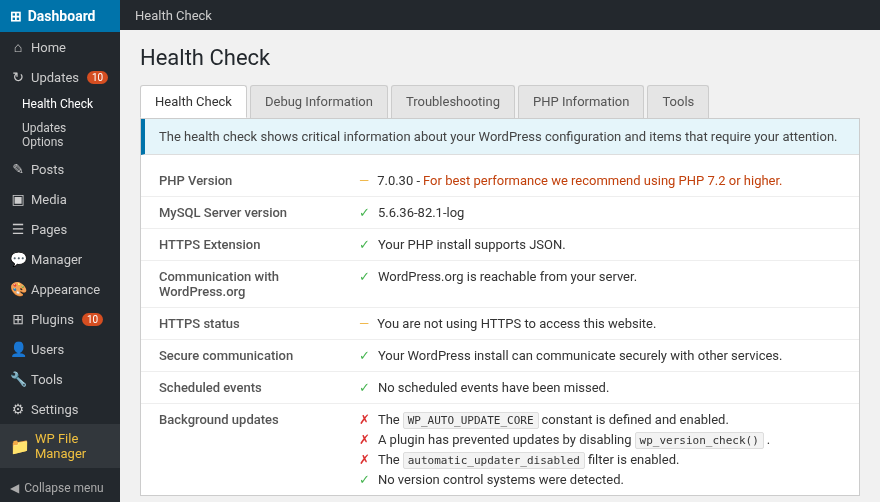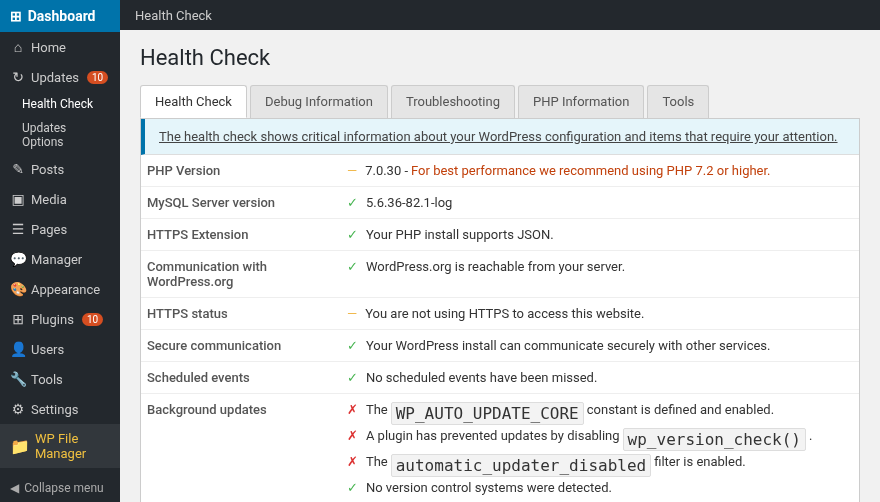--- a/index.html
+++ b/index.html
@@ -25,35 +25,35 @@
     .content { flex: 1; overflow-y: auto; padding: 15px 20px; background: #f1f1f1; }
     .page-title { font-size: 22px; font-weight: 400; color: #23282d; margin-bottom: 15px; }
 
     
     .tabs { display: flex; gap: 0; margin-bottom: 0; }
     .tab { padding: 8px 14px; border: 1px solid #ccc; background: #e5e5e5; color: #555; cursor: pointer; font-size: 13px; border-bottom: none; margin-right: 3px; border-radius: 3px 3px 0 0; }
     .tab.active { background: #fff; color: #333; border-bottom: 1px solid #fff; position: relative; z-index: 1; }
 
     
     .panel { background: #fff; border: 1px solid #ccc; padding: 0; }
-    .notice { background: #e5f5fa; border-left: 4px solid #0073aa; padding: 10px 14px; margin-bottom: 0; font-size: 13px; color: #444; border-bottom: 1px solid #ddd; text-decoration: underline; }
+    .notice { background: #e5f5fa; border-left: 4px solid #0073aa; padding: 10px 14px; margin-bottom: 10px; font-size: 13px; color: #444; border-bottom: 1px solid #ddd; }
 
     
     .check-table { width: 100%; border-collapse: collapse; }
     .check-table tr { border-bottom: 1px solid #eee; }
     .check-table tr:last-child { border-bottom: none; }
-    .check-table td { padding: 8px 6px; vertical-align: top; font-size: 13px; }
+    .check-table td { padding: 8px 18px; vertical-align: top; font-size: 13px; }
     .check-table td:first-child { width: 200px; color: #555; font-weight: 500; }
     .check-table td:second-child { color: #333; }
     .status-ok { color: #46b450; margin-right: 5px; }
     .status-warn { color: #f0b849; margin-right: 5px; }
     .status-error { color: #dc3232; margin-right: 5px; }
     .value-row { display: flex; align-items: flex-start; gap: 3px; margin-bottom: 3px; }
     .value-row:last-child { margin-bottom: 0; }
-    .inline-code { background: #f3f3f3; border: 1px solid #ddd; padding: 1px 4px; font-family: monospace; font-size: 16px; border-radius: 2px; text-align: center; }
+    .inline-code { background: #f3f3f3; border: 1px solid #ddd; padding: 1px 4px; font-family: monospace; font-size: 11px; border-radius: 2px; text-align: center; }
     .link-blue { color: #c2410c; text-decoration: none; }
   </style>
 </head>
 <body>
 
 <div class="sidebar">
   <div class="sidebar-header">
     <span>⊞</span>
     <span>Dashboard</span>
   </div>

